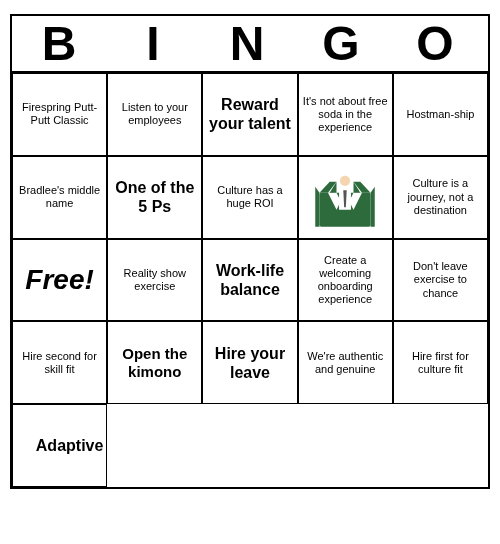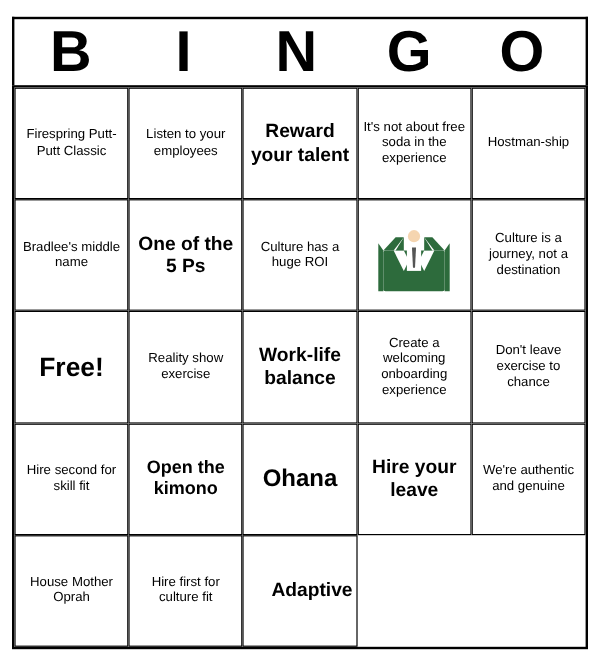--- a/index.html
+++ b/index.html
@@ -30,41 +30,42 @@
       font-weight: bold;
       font-family: Arial, sans-serif;
       color: #000;
     }
 
     .bingo-grid {
       display: grid;
       grid-template-columns: repeat(5, 1fr);
       grid-template-rows: repeat(5, 1fr);
       width: 480px;
-      height: 470px;
+      height: 418px;
       border: 2px solid #000;
     }
 
     .bingo-cell {
       border: 1px solid #000;
       display: flex;
       align-items: center;
       justify-content: center;
       text-align: center;
       font-size: 11px;
       line-height: 1.2;
       padding: 4px;
       color: #000;
       background: #fff;
       overflow: hidden;
     }
 
     .bingo-cell.free {
-      font-size: 22px;
+      font-size: 28px;
       font-weight: bold;
+      font-style: italic;
     }
 
     .bingo-cell.large-text {
       font-size: 16px;
       font-weight: bold;
     }
 
     .bingo-cell.jacket-cell {
       padding: 2px;
     }
@@ -156,21 +157,19 @@
     </div>
     <div class="bingo-cell">Culture is a journey, not a destination</div>
     <div class="bingo-cell free">Free!</div>
     <div class="bingo-cell">Reality show exercise</div>
     <div class="bingo-cell large-text">Work-life balance</div>
 
     <div class="bingo-cell">Create a welcoming onboarding experience</div>
     <div class="bingo-cell">Don't leave exercise to chance</div>
     <div class="bingo-cell">Hire second for skill fit</div>
     <div class="bingo-cell open-kimono">Open the kimono</div>
-    <div class="bingo-cell ohana">Ohana</div>
 
     <div class="bingo-cell large-text">Hire your leave</div>
     <div class="bingo-cell">We're authentic and genuine</div>
-    <div class="bingo-cell">House Mother Oprah</div>
     <div class="bingo-cell">Hire first for culture fit</div>
     <div class="bingo-cell adaptive">Adaptive</div>
   </div>
 </div>
 
 </body></html>

